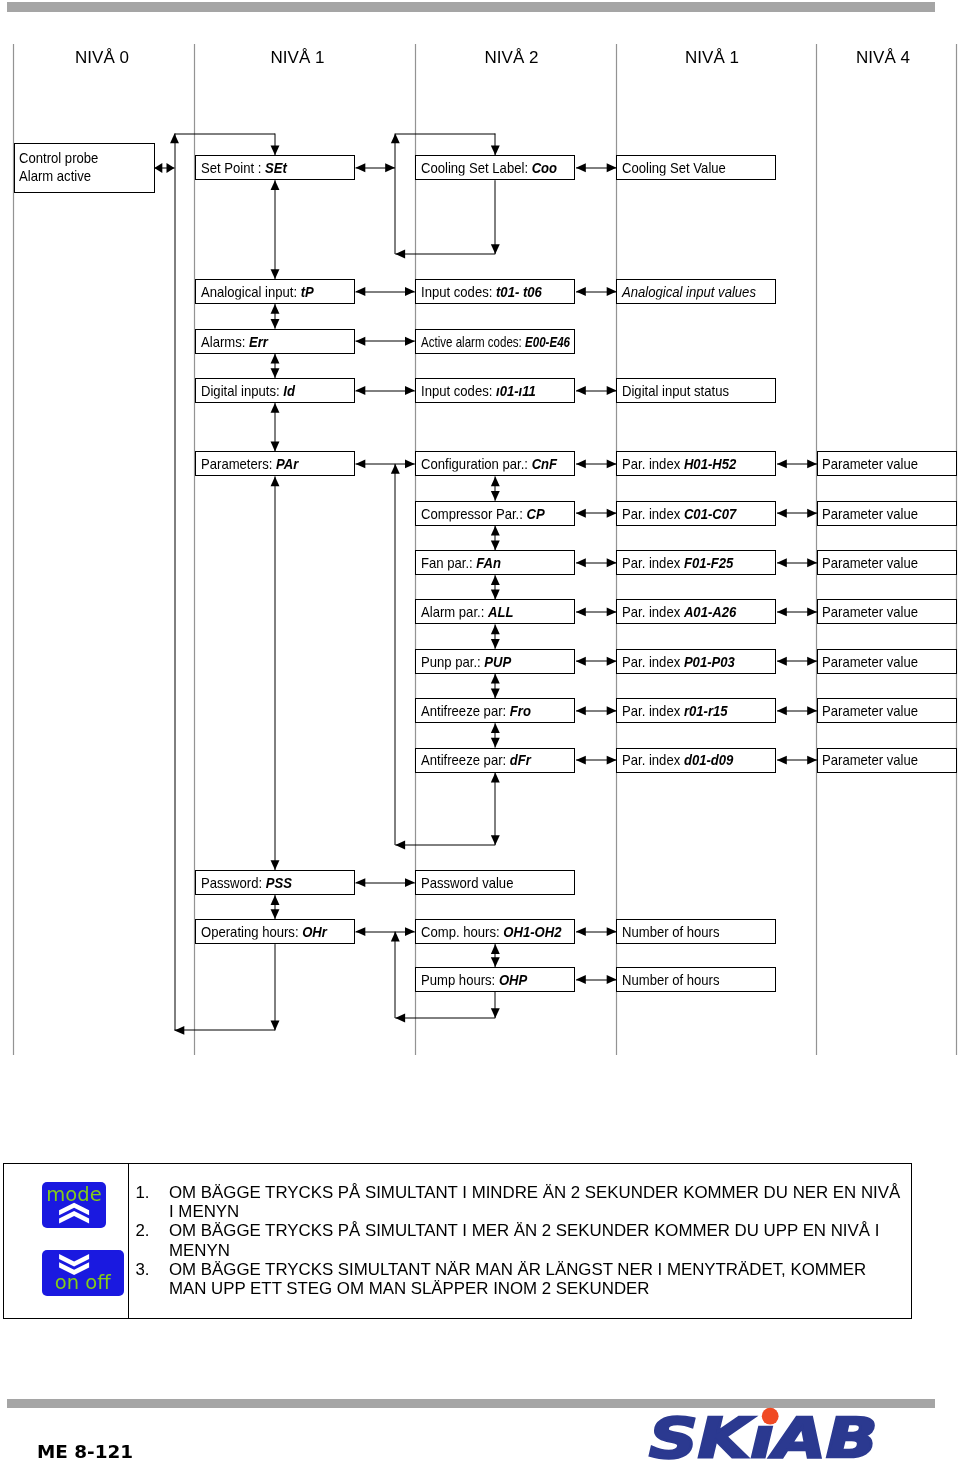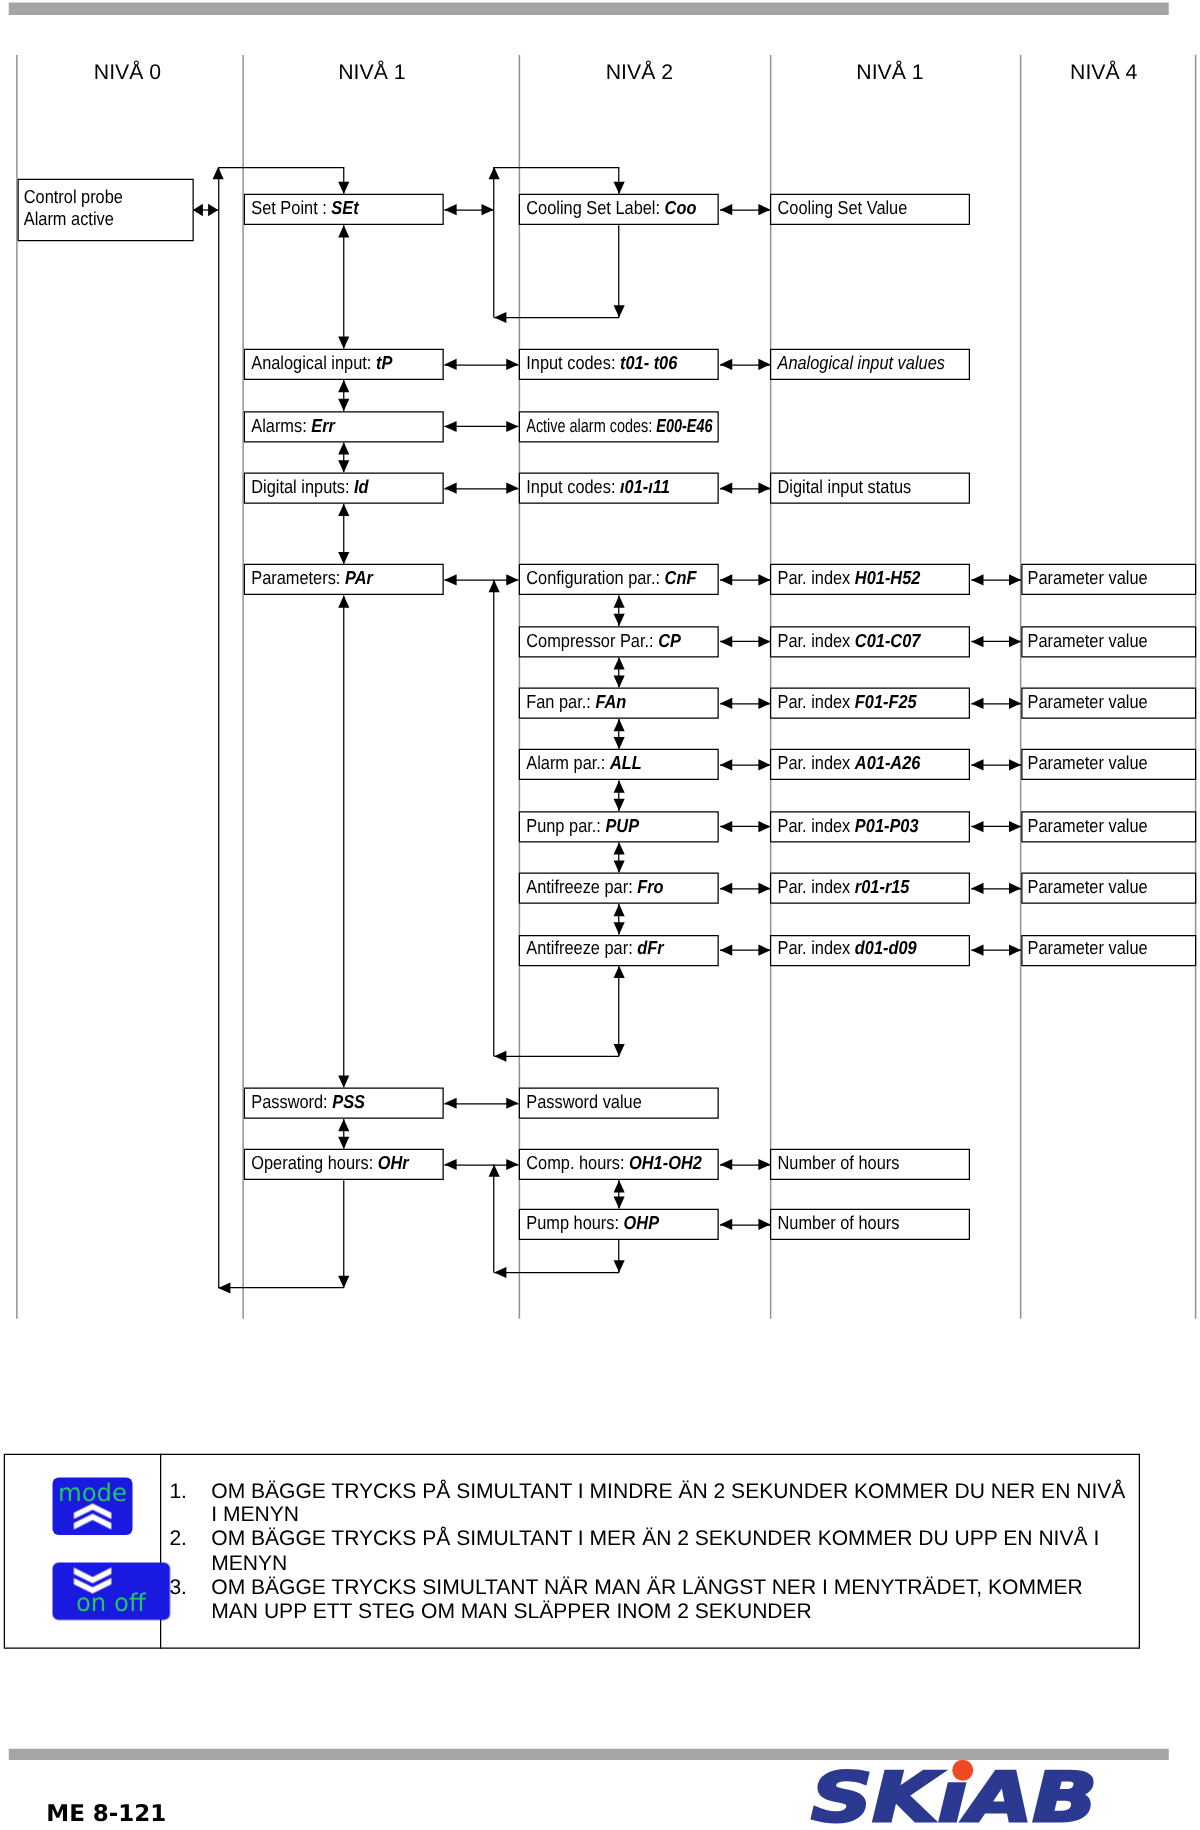--- a/index.html
+++ b/index.html
@@ -22,21 +22,21 @@
 
   .code{position:absolute;font-size:18.4px;font-weight:bold;color:#000;font-family:"DejaVu Sans",sans-serif;transform:translateZ(0);}
 
   .notebox{position:absolute;box-sizing:border-box;border:1.6px solid #000;}
   .notesep{position:absolute;width:1.6px;background:#000;}
   .notes{position:absolute;font-size:16.85px;line-height:19.2px;color:#000;transform:translateZ(0);}
   .notes .row{position:relative;padding-left:33.5px;}
   .notes .n{position:absolute;left:0;top:0;}
 
   .keybtn{position:absolute;background:#1a19e0;border-radius:5px;}
-  .keybtn .lab{position:absolute;left:0;width:100%;text-align:center;color:#22c55e;font-size:19.5px;
+  .keybtn .lab{position:absolute;left:0;width:100%;text-align:center;color:#84cc16;font-size:19.5px;
      font-family:"DejaVu Sans",sans-serif;line-height:20px;transform:translateZ(0);}
 
   .logo{position:absolute;}
 </style>
 </head>
 <body>
 
 <div class="page">
   <div class="topbar"></div>
   <div class="botbar"></div>
@@ -347,21 +347,21 @@
   <div class="notesep" style="left:127.7px;top:1162.5px;height:156px;"></div>
 
   <div class="keybtn" style="left:41.7px;top:1182px;width:64.6px;height:46px;">
     <div class="lab" style="top:3px;">mode</div>
     <svg style="position:absolute;left:0;top:0;width:64.6px;height:46px;" viewBox="0 0 64.6 46">
       <path d="M17.1 28.2 L32.1 20.7 L47.1 28.2 L47.1 33.3 L32.1 25.8 L17.1 33.3 Z" fill="#fff"></path>
       <path d="M17.1 36.5 L32.1 29.0 L47.1 36.5 L47.1 41.6 L32.1 34.1 L17.1 41.6 Z" fill="#fff"></path>
     </svg>
   </div>
 
-  <div class="keybtn" style="left:41.7px;top:1250px;width:82px;height:46px;padding-left:12px;">
+  <div class="keybtn" style="left:41.7px;top:1250px;width:82px;height:46px;">
     <svg style="position:absolute;left:0;top:0;width:64.6px;height:46px;" viewBox="0 0 64.6 46">
       <path d="M17.1 4.0 L32.1 11.5 L47.1 4.0 L47.1 9.1 L32.1 16.6 L17.1 9.1 Z" fill="#fff"></path>
       <path d="M17.1 12.3 L32.1 19.8 L47.1 12.3 L47.1 17.4 L32.1 24.9 L17.1 17.4 Z" fill="#fff"></path>
     </svg>
     <div class="lab" style="top:23px;">on off</div>
   </div>
 
   <div class="notes" style="left:135.5px;top:1183px;width:768px;">
     <div class="row"><span class="n">1.</span><span>OM BÄGGE TRYCKS PÅ SIMULTANT I MINDRE ÄN 2 SEKUNDER KOMMER DU NER EN NIVÅ I MENYN</span></div>
     <div class="row"><span class="n">2.</span><span>OM BÄGGE TRYCKS PÅ SIMULTANT I MER ÄN 2 SEKUNDER KOMMER DU UPP EN NIVÅ I MENYN</span></div>

